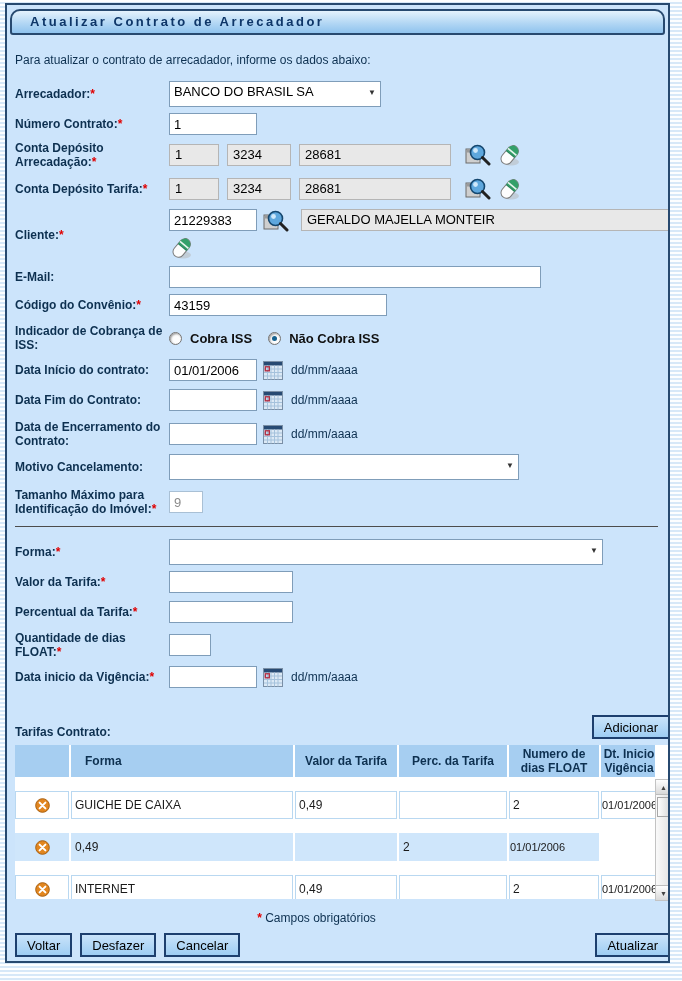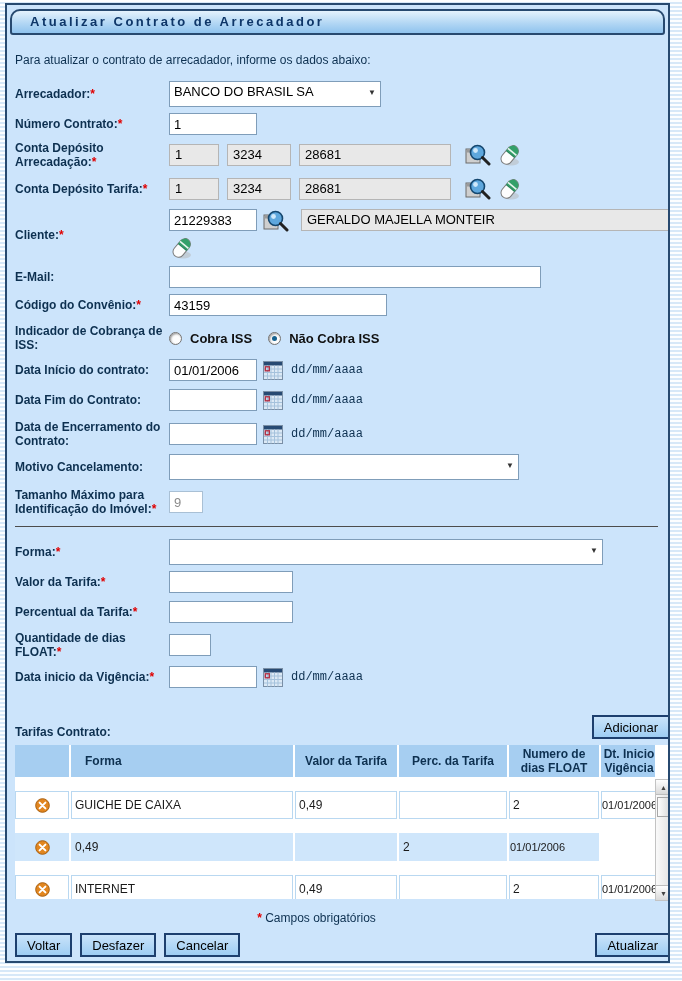--- a/index.html
+++ b/index.html
@@ -40,21 +40,21 @@
     font-size:13px; color:#000; padding:0 5px; margin-right:8px;
     white-space:nowrap; overflow:hidden;
   }
   .sel {
     position:relative; height:26px; line-height:20px; background:#fff;
     border:1px solid #7f9db9; font-size:13px; color:#000; padding:0 20px 0 4px;
     white-space:nowrap; overflow:hidden;
   }
   .sel .arr { position:absolute; right:4px; top:0; font-size:8px; color:#333; line-height:22px; }
   .icon-btn { background:none; border:none; padding:0; margin-left:6px; cursor:pointer; height:24px; display:flex; align-items:center; }
-  .hint { font-size:12px; color:#0d3050; margin-left:8px; white-space:nowrap;font-family:Liberation Mono, monospace; }
+  .hint { font-size:12px; color:#0d3050; margin-left:8px; white-space:nowrap; }
   .radio {
     width:13px; height:13px; border-radius:50%; background:#fdfdfd;
     border:1px solid #737373; box-shadow:inset 1px 1px 2px #00000066;
     display:inline-block; position:relative; flex:none;
   }
   .radio[data-checked="true"]::after {
     content:""; position:absolute; left:3px; top:3px; width:5px; height:5px;
     border-radius:50%; background:#16618f;
   }
   .radio-lbl { font-weight:bold; font-size:13px; color:#101010; margin:0 16px 0 8px; }

